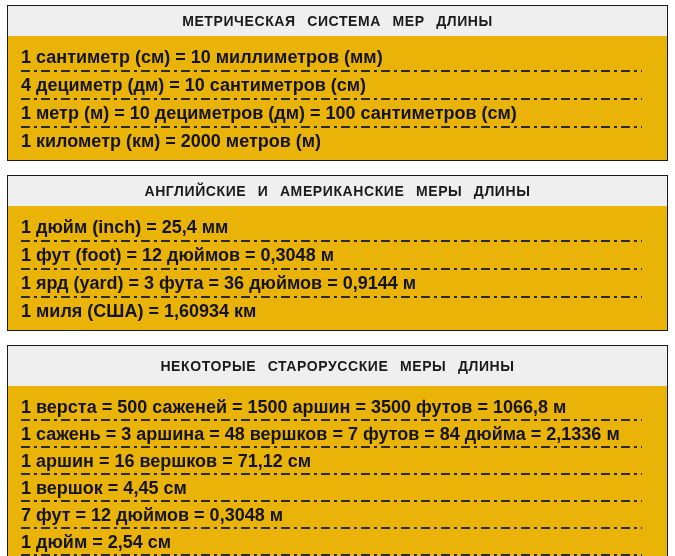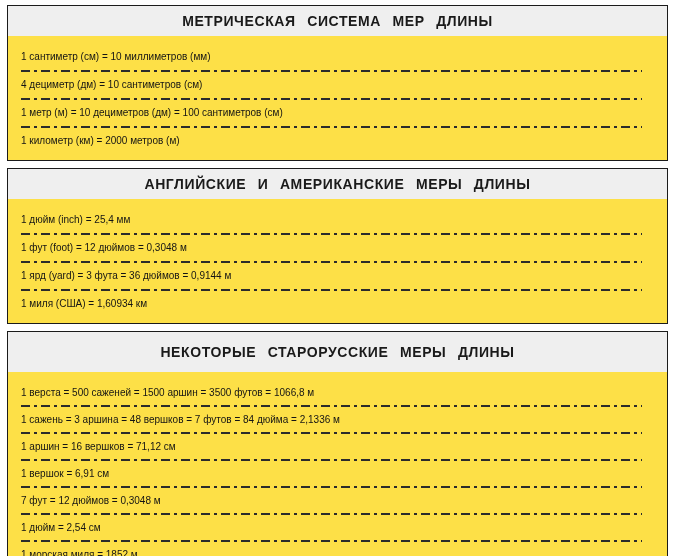--- a/index.html
+++ b/index.html
@@ -13,22 +13,22 @@
     width: 675px;
     height: 556px;
     box-sizing: border-box;
     padding: 5px 7px 0 7px;
     background: #ffffff;
     overflow: hidden;
   }
   .panel {
     box-sizing: border-box;
     border: 1.5px solid #1b1b1b;
-    margin-bottom: 7px;
-    background: #fde047;
+    margin-bottom: 14px;
+    background: #eab308;
     overflow: hidden;
   }
   .panel-header {
     background: #efefef;
     height: 30px;
     display: flex;
     align-items: center;
     justify-content: center;
     font-size: 14px;
     font-weight: bold;
@@ -37,24 +37,25 @@
     color: #1a1a1a;
   }
   .panel.old-russian .panel-header { height: 40px; }
   .rows {
     padding: 8px 25px 6px 13px;
   }
   .row {
     height: 26px;
     display: flex;
     align-items: center;
-    font-size: 10px;
+    font-size: 18px;
     line-height: 1;
     white-space: nowrap;
     color: #141414;
+    font-weight: bold;
   }
   .panel.old-russian .row { height: 25px; }
   .sep {
     height: 2px;
     background-image: repeating-linear-gradient(
       90deg,
       #2b2b2b 0px, #2b2b2b 9px,
       transparent 9px, transparent 13px,
       #2b2b2b 13px, #2b2b2b 16px,
       transparent 16px, transparent 20px
@@ -97,21 +98,21 @@
 
   <div class="panel old-russian">
     <div class="panel-header">НЕКОТОРЫЕ СТАРОРУССКИЕ МЕРЫ ДЛИНЫ</div>
     <div class="rows">
       <div class="row">1 верста = 500 саженей = 1500 аршин = 3500 футов = 1066,8 м</div>
       <div class="sep"></div>
       <div class="row">1 сажень = 3 аршина = 48 вершков = 7 футов = 84 дюйма = 2,1336 м</div>
       <div class="sep"></div>
       <div class="row">1 аршин = 16 вершков = 71,12 см</div>
       <div class="sep"></div>
-      <div class="row">1 вершок = 6,91 см</div>
+      <div class="row">1 вершок = 4,45 см</div>
       <div class="sep"></div>
       <div class="row">7 фут = 12 дюймов = 0,3048 м</div>
       <div class="sep"></div>
       <div class="row">1 дюйм = 2,54 см</div>
       <div class="sep"></div>
       <div class="row">1 морская миля = 1852 м</div>
     </div>
   </div>
 
 </div>

